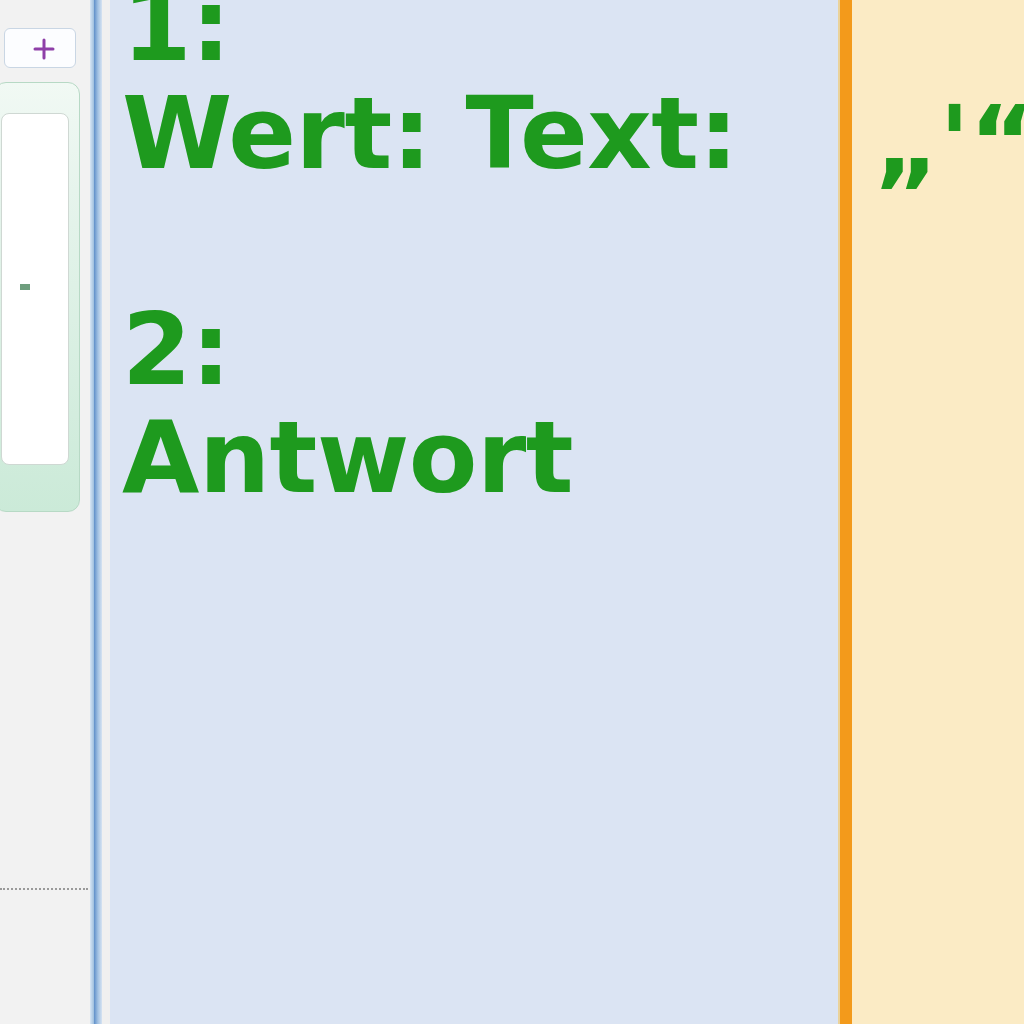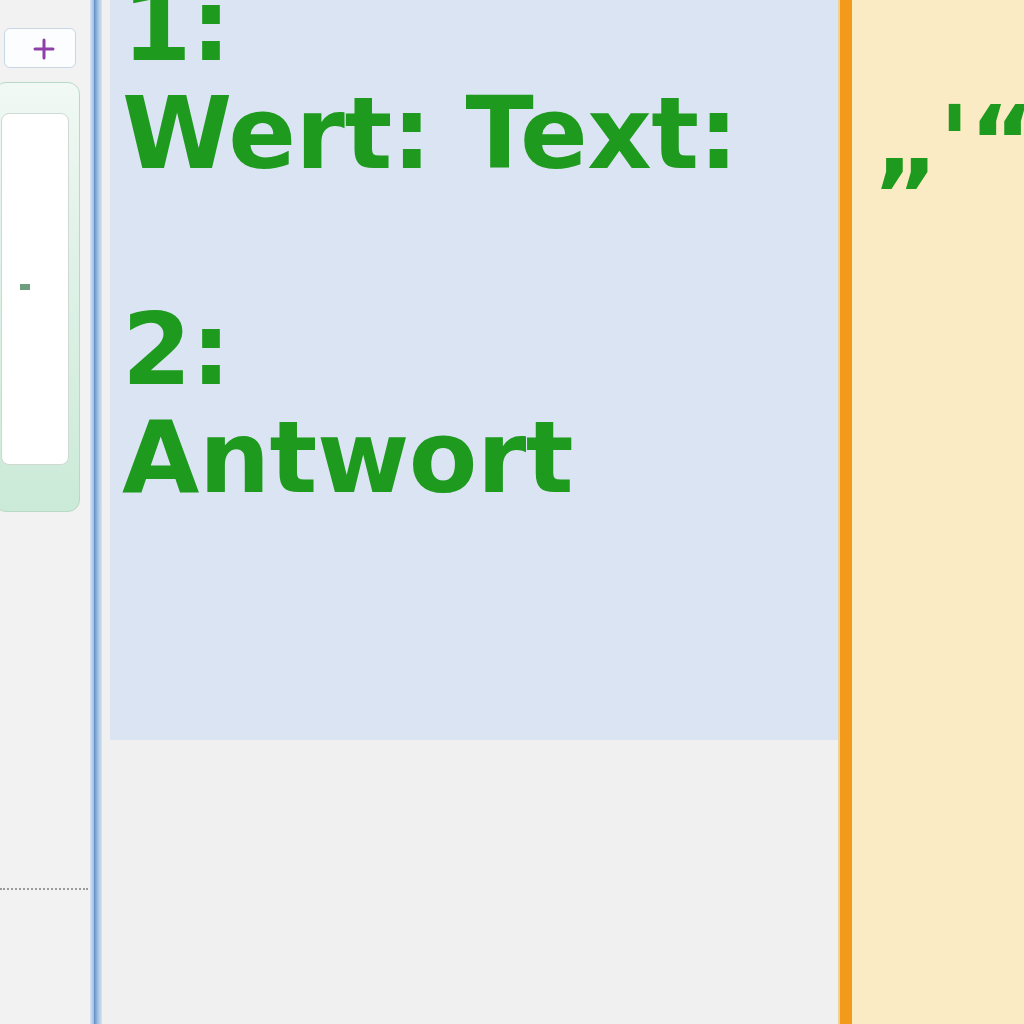--- a/index.html
+++ b/index.html
@@ -122,21 +122,21 @@
   .slide-frame::after {
     right: -8px; 
     background: linear-gradient(to right, #d6e3f2 0%, #a3c2e3 50%, #5f8fc9 100%);
     display: none; 
   }
   .slide-body {
     position: absolute;
     top: 0;
     left: 16px;
     right: 0;
-    height: 740px;
+    height: 1024px;
     background: #dbe4f3;
     padding: 0 24px 0 12px;
     box-sizing: border-box;
   }
 
   .code {
     font-family: "DejaVu Sans", "Liberation Sans", Arial, sans-serif;
     font-weight: bold;
     color: #1e9a1e;
     font-size: 100px;

